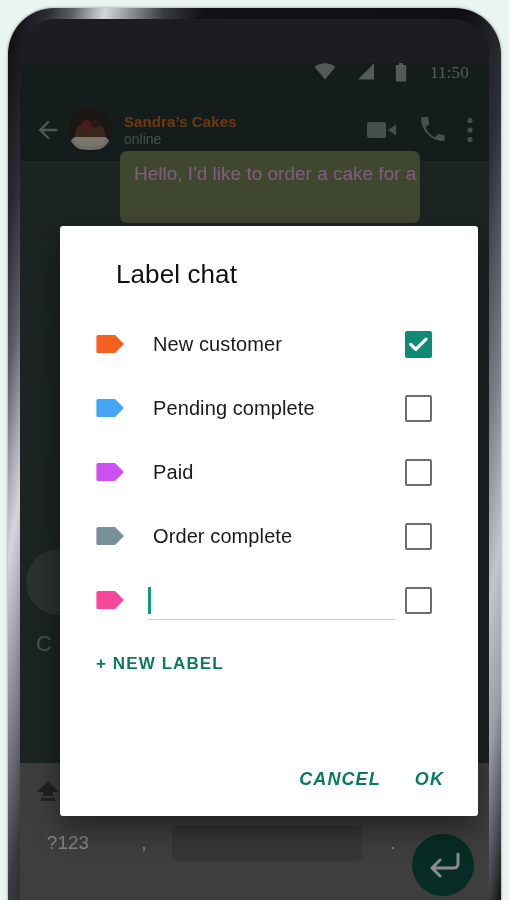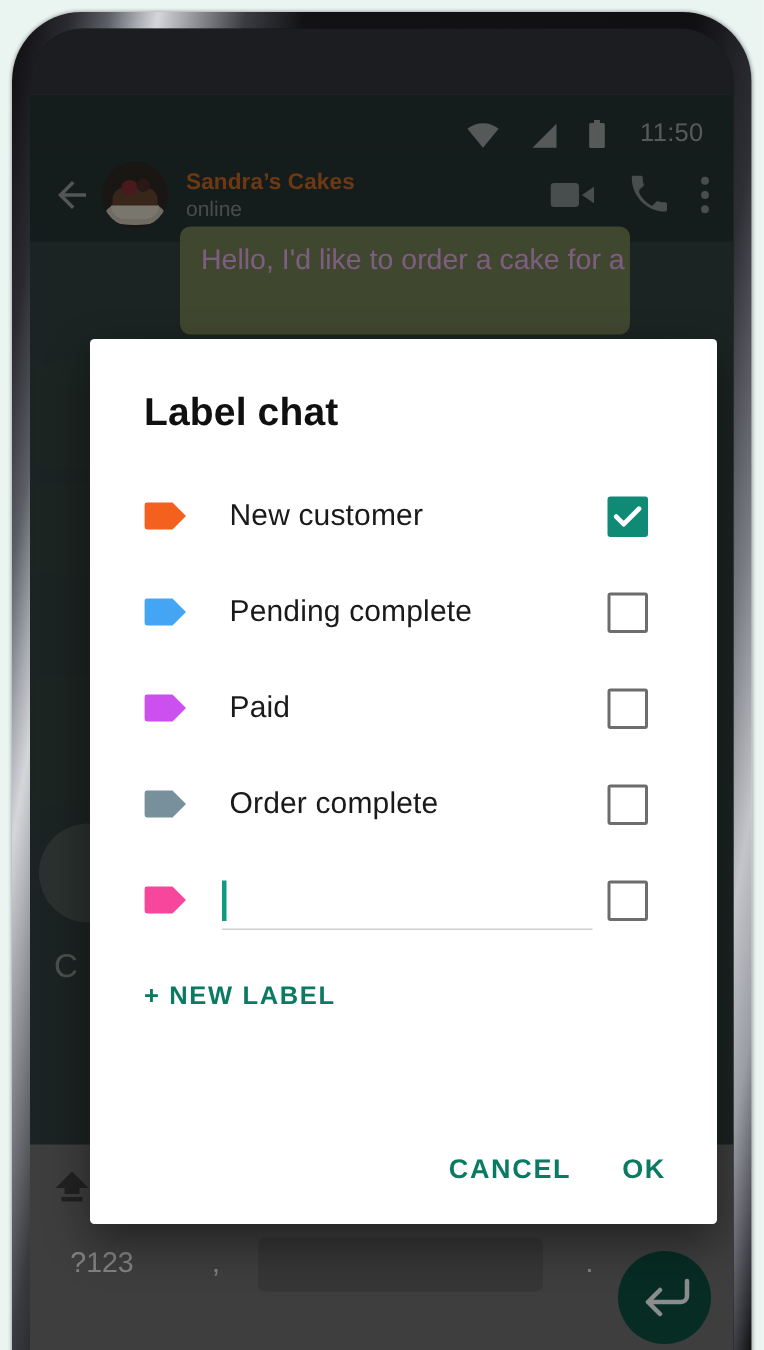--- a/index.html
+++ b/index.html
@@ -27,22 +27,22 @@
 
   
   .screen {
     position:absolute; left:0; right:0; top:44px; bottom:0;
     background:#202c2b; overflow:hidden;
   }
 
   
   .statusbar {
     position:relative; height:36px; background:#243331;
-    display:flex; align-items:flex-end; justify-content:flex-end;
-    padding-right:20px; gap:20px;
+    display:flex; align-items:flex-start; justify-content:flex-end;
+    padding-right:20px; gap:20px;font-family:Liberation Serif, serif;
   }
   .si { opacity:.62; display:flex; align-items:center; }
   .clock { color:#d7dcda; font-size:17px; opacity:.62; margin-left:3px; letter-spacing:.2px; }
 
   
   .appbar {
     position:relative; height:62px; background:#243331;
     display:flex; align-items:center; padding:0 16px 0 14px; gap:0;
   }
   .back-ico { width:28px; height:28px; opacity:.55; flex:0 0 auto; }
@@ -82,22 +82,22 @@
   .scrim { position:absolute; inset:0; background:rgba(0,0,0,.42); }
 
   
   .dialog {
     position:absolute; left:40px; top:163px; width:418px; height:590px;
     background:#ffffff; border-radius:3px;
     box-shadow:0 12px 30px rgba(0,0,0,.45);
     display:flex; flex-direction:column;
   }
   .dlg-title {
-    font-size:26px; font-weight:bold; color:#101010;
-    padding:33px 0 0 36px; letter-spacing:.1px;
+    font-size:26px; font-weight:normal; color:#101010;
+    padding:33px 0 0 36px; letter-spacing:.1px;margin-left:20px;
   }
   .label-list { margin-top:22px; flex:0 0 auto; }
   .label-row {
     display:flex; align-items:center; height:64px; padding:0 46px 0 36px;
   }
   .tag { width:30px; height:22px; flex:0 0 auto; }
   .row-text { flex:1 1 auto; margin-left:27px; font-size:20px; color:#1a1a1a; letter-spacing:.1px; }
 
   .newlabel-wrap { flex:1 1 auto; margin-left:22px; display:flex; align-items:center; position:relative; height:40px; }
   .caret { width:3px; height:27px; background:#0f9b80; flex:0 0 auto; }
@@ -111,21 +111,21 @@
 
   .cbox { width:27px; height:27px; border:2px solid #6d6d6d; border-radius:2px; flex:0 0 auto; background:#fff; }
   .cbox.checked { background:#0f8a74; border-color:#0f8a74; display:flex; align-items:center; justify-content:center; }
 
   .new-label-btn {
     color:#0b7a63; font-size:17px; font-weight:bold; letter-spacing:1.1px;
     padding:22px 0 0 36px; align-self:flex-start;
   }
   .dlg-actions {
     margin-top:auto; display:flex; justify-content:flex-end; align-items:center;
-    gap:34px; padding:0 34px 26px 0;
+    gap:34px; padding:0 34px 26px 0;font-style:italic;
   }
   .dlg-btn { color:#0b7a63; font-size:18px; font-weight:bold; letter-spacing:1.1px; }
 </style>
 </head>
 <body>
 
 <div id="root">
   <div class="device">
     <div class="device-inner">
       <div class="bezel-top"></div>

